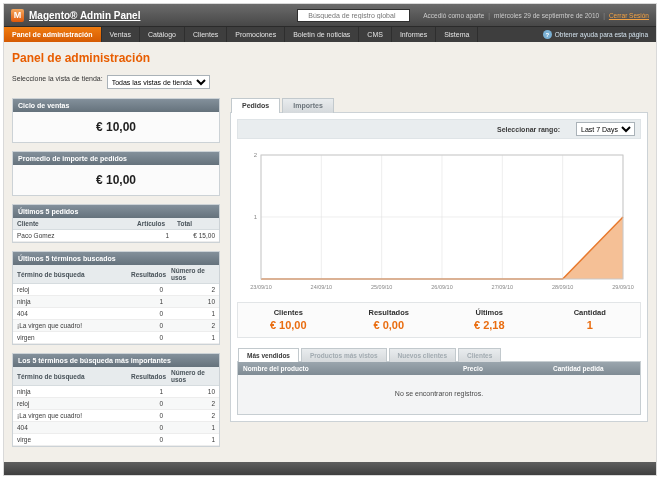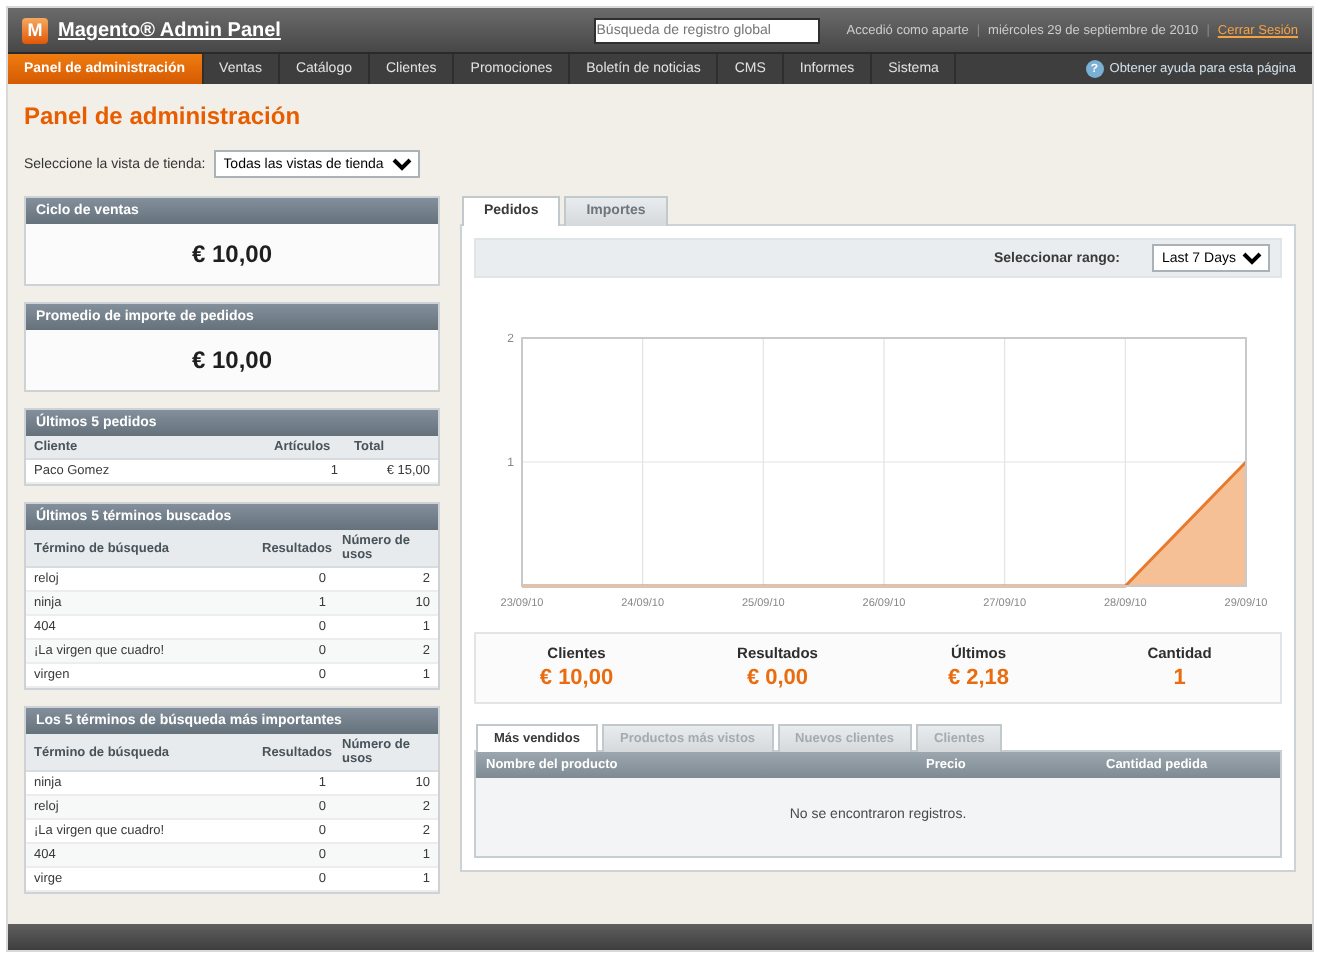--- a/index.html
+++ b/index.html
@@ -7,38 +7,38 @@
   .page { width:660px; height:480px; padding:3px 3px 4px 3px; background:#fff; }
   .app { width:100%; height:100%; display:flex; flex-direction:column; border:1px solid #d9d9d9; }
 
   
   .hdr { height:22px; flex:0 0 22px; display:flex; align-items:center; gap:5px;
          background:linear-gradient(#6b6b6b,#474747); padding:0 7px; }
   .logo-badge { width:13px; height:13px; border-radius:2px; background:linear-gradient(#f6a95f,#e05708);
                 color:#fff; font-size:9px; font-weight:bold; display:flex; align-items:center; justify-content:center; }
   .brand { color:#fff; font-weight:bold; font-size:10px; white-space:nowrap;text-decoration:underline; }
   .hdr-search { margin-left:auto; width:113px; height:13px; font-size:7px; border:1px solid #2f2f2f;
-                padding:0 0; color:#555; background:#fff; font-family:"Liberation Sans", sans-serif; }
+                padding:0 10px; color:#555; background:#fff; font-family:"Liberation Sans", sans-serif; }
   .user-info { font-size:6.5px; color:#cccccc; display:flex; align-items:center; gap:4px; white-space:nowrap; margin-left:8px; }
   .pipe { color:#8a8a8a; }
   .logout-link { color:#f5a243; text-decoration:underline; cursor:pointer; }
 
   
   .nav { height:16px; flex:0 0 16px; background:#3e3e3e; border-top:1px solid #2a2a2a;
          display:flex; align-items:stretch; font-size:7px; color:#e3e3e3; }
   .nav-item { display:flex; align-items:center; padding:0 8px; border-right:1px solid #2e2e2e; cursor:pointer; white-space:nowrap; }
   .nav-item.active { background:linear-gradient(#f07c10,#d55a02); color:#fff; font-weight:bold; }
   .nav-help { margin-left:auto; display:flex; align-items:center; gap:3px; padding:0 8px; color:#d3e2ed; font-size:6.5px; cursor:pointer; }
   .help-ic { width:9px; height:9px; border-radius:50%; background:#7ab0d4; color:#fff; font-size:6px; font-weight:bold;
              display:flex; align-items:center; justify-content:center; }
 
   
   .content { flex:1 1 auto; background:#f2efe9; padding:7px 8px 0 8px; overflow:hidden; }
   .page-title { color:#e85d00; font-size:12px; font-weight:bold; margin:2px 0 10px 0; }
-  .switcher { font-size:7px; color:#333; display:flex; align-items:center; gap:4px; margin-bottom:9px; }
+  .switcher { font-size:7px; color:#333; display:flex; gap:4px; margin-bottom:9px; }
   select { font-size:7px; height:14px; border:1px solid #aab2b8; background:#fff; font-family:"Liberation Sans", sans-serif; }
 
   .cols { display:flex; gap:10px; align-items:flex-start; }
   .left-col { width:208px; flex:0 0 208px; display:flex; flex-direction:column; gap:8px; }
   .right-col { flex:1 1 auto; min-width:0; }
 
   
   .box { background:#fff; border:1px solid #ccd2d6; }
   .box-head { background:linear-gradient(#83909b,#65727c); color:#fff; font-size:7px; font-weight:bold; padding:3px 5px; }
   .box-value { text-align:center; font-size:12px; font-weight:bold; color:#1f1f1f; padding:8px 0; background:#fbfbfb; }
@@ -50,21 +50,21 @@
   .col-res { width:40px; } .col-uses { width:52px; } .col-items { width:40px; } .col-total { width:46px; }
 
   
   .tabs { display:flex; gap:2px; margin-bottom:-1px; position:relative; z-index:2; padding-left:1px; }
   .tab { font-size:7px; font-weight:bold; padding:3px 10px; border:1px solid #c2c9cd; border-bottom:none;
          background:linear-gradient(#e9ecee,#d5d9dc); color:#6d767c; cursor:pointer; white-space:nowrap; }
   .tab.active { background:#fff; color:#3a3a3a; padding-bottom:4px; }
   .tab.disabled { color:#a2abb1; cursor:default; }
   .panel { background:#fff; border:1px solid #ccd2d6; padding:6px; }
   .range-bar { background:#e9edef; border:1px solid #dfe4e7; display:flex; justify-content:flex-end; align-items:center;
-               gap:16px; padding:2px 5px; font-size:7px; font-weight:bold; color:#3a3a3a; margin-bottom:20px; }
+               gap:16px; padding:2px 5px; font-size:7px; font-weight:bold; color:#3a3a3a; margin-bottom:6px; }
   .chart-wrap { padding:2px 2px 0 2px; }
   .chart-wrap svg { width:100%; height:auto; display:block; }
 
   .stats { display:flex; border:1px solid #e2e5e7; background:#fbfbfb; margin:7px 0 10px 0; padding:5px 0 6px 0; }
   .stat { flex:1; text-align:center; }
   .stat-label { font-size:7.5px; font-weight:bold; color:#2e2e2e; margin-bottom:2px; }
   .stat-value { font-size:11px; font-weight:bold; color:#e96d10; }
 
   .btabs .tab { font-size:6.5px; padding:3px 8px; }
   .grid { border:1px solid #c7ced2; }

